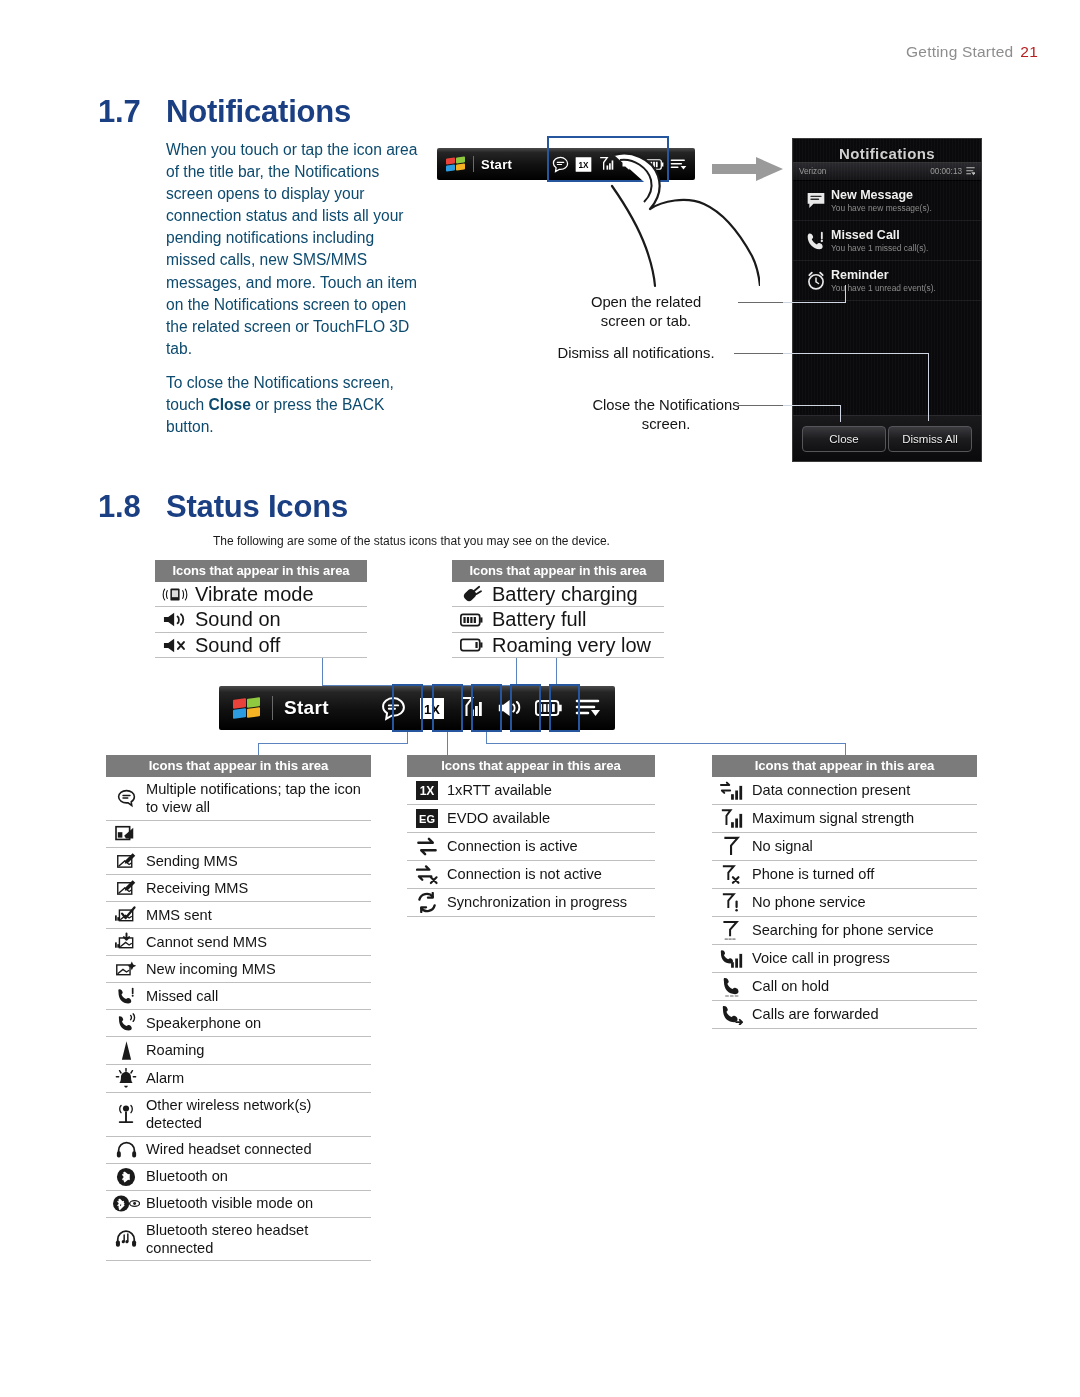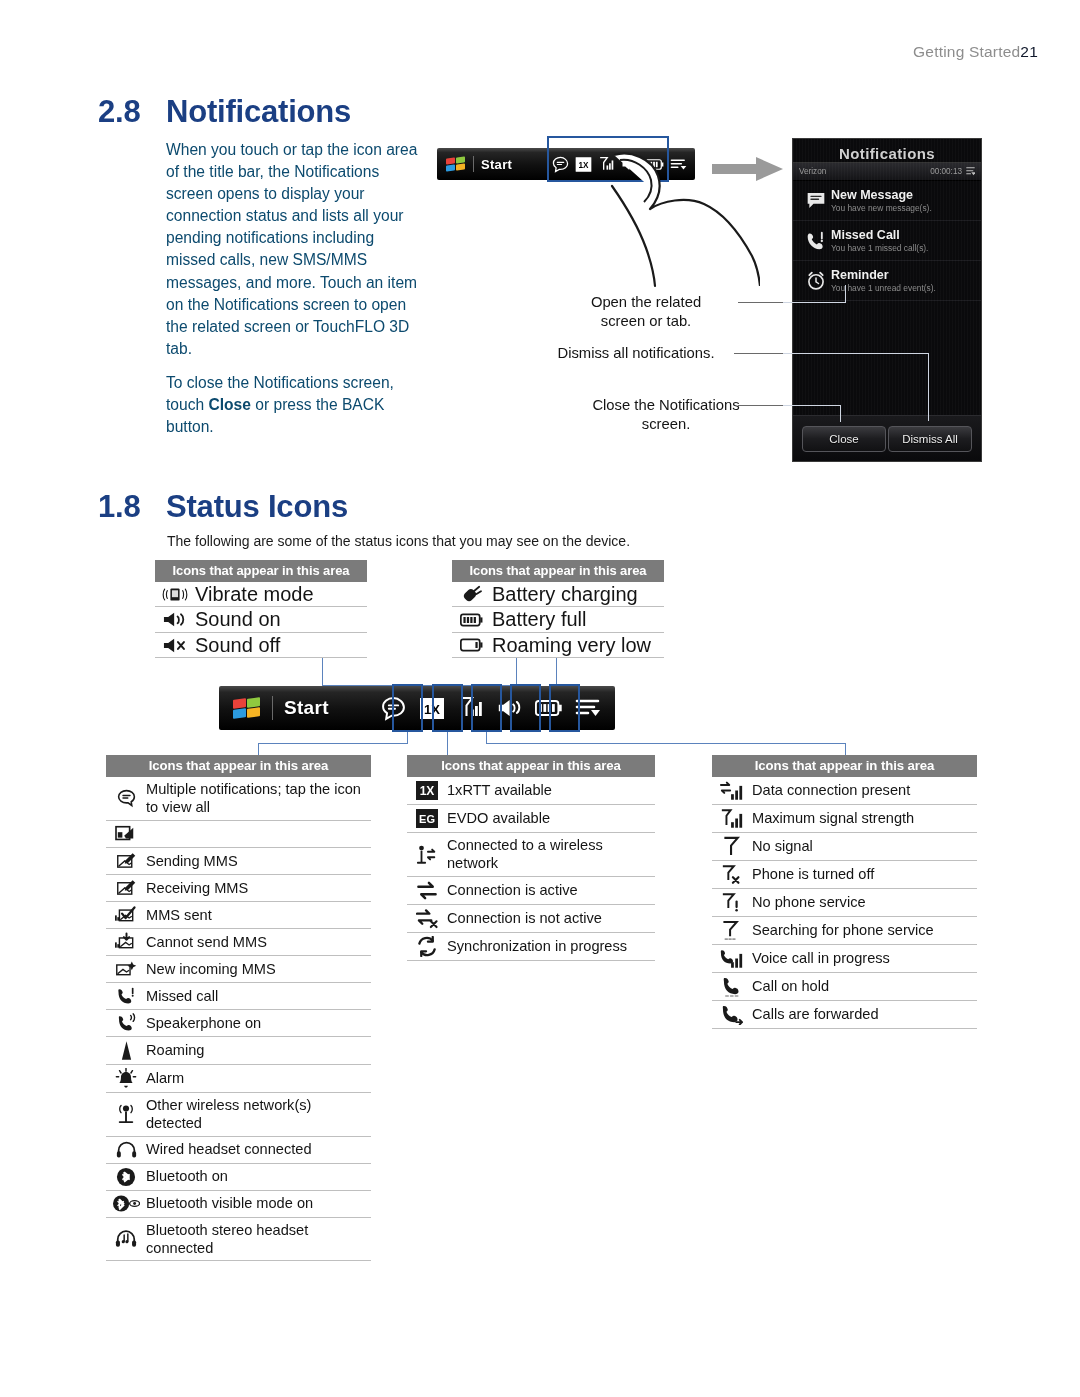--- a/index.html
+++ b/index.html
@@ -10,21 +10,21 @@
     color: #1a1a1a;
     overflow: hidden;
   }
   .page { position: relative; width: 1080px; height: 1397px; }
 
   
   .run-head {
     position: absolute; right: 42px; top: 43px;
     font-size: 15.5px; color: #8d8d8d; letter-spacing: .2px;
   }
-  .run-head .pg { color: #0f172a; }
+  .run-head .pg { color: #b91c1c; margin-left: 7px; }
 
   
   .sec-head {
     position: absolute;
     color: #1b3f83;
     font-weight: bold;
     font-size: 31px;
     letter-spacing: -.2px;
     white-space: nowrap;
   }
@@ -35,23 +35,24 @@
     position: absolute;
     font-size: 15.6px;
     line-height: 22.1px;
     color: #0c4a6e;
   }
   .body-col p + p { margin-top: 12px; }
   .body-col b { font-weight: bold; }
 
   .intro-line {
     position: absolute;
-    font-size: 14px;
+    font-size: 12px;
     line-height: 22px;
     white-space: nowrap;
+    margin-left: 46px;
   }
 
   
   .titlebar {
     position: absolute;
     background: linear-gradient(180deg,#4a4a4a 0%,#252525 14%,#111111 52%,#000000 100%);
     border-radius: 2px;
     display: flex; align-items: center;
   }
   .tb-start {
@@ -190,21 +191,21 @@
 </head>
 <body>
 
 <div class="page">
 
   <div class="run-head">
     <span>Getting Started</span><span class="pg">21</span>
   </div>
 
   <div class="sec-head" style="left:98px; top:94px;">
-    <span class="num">2.8</span><span>Notifications</span>
+    <span class="num">1.7</span><span>Notifications</span>
   </div>
 
   <div class="body-col" style="left:166px; top:139px; width:252px;">
     <p>When you touch or tap the icon area of the title bar, the Notifications screen opens to display your connection status and lists all your pending notifications including missed calls, new SMS/MMS messages, and more. Touch an item on the Notifications screen to open the related screen or TouchFLO 3D tab.</p>
     <p><span>To close the Notifications screen, touch </span><b>Close</b><span> or press the BACK button.</span></p>
   </div>
 
   <div class="titlebar" style="left:437px; top:148px; width:258px; height:32px;">
     <div class="tb-start">
       <span class="winflag" style="width:20px;height:17px;">
@@ -720,31 +721,20 @@
     <div class="trow">
       <span class="tcell-ic">
         <svg width="24" height="21" viewBox="0 0 24 21">
             <rect x="1" y="1" width="22" height="19" fill="#1a1a1a"></rect>
             <text x="12" y="15" font-size="11" font-family="Liberation Sans, sans-serif" font-weight="bold" fill="#fff" text-anchor="middle">EG</text>
           </svg>
       </span>
       <span class="tcell-tx">EVDO available</span>
     </div>
 
-    <div class="trow">
-      <span class="tcell-ic">
-        <svg width="22" height="21" viewBox="0 0 24 22">
-            <circle cx="6" cy="4" r="2.6" fill="#1a1a1a"></circle>
-            <path d="M6 7v13" stroke="#1a1a1a" stroke-width="2"></path>
-            <path d="M2 20h8" stroke="#1a1a1a" stroke-width="2" stroke-linecap="round"></path>
-            <path d="M13 8h7l-2.4-2.4M20 14h-7l2.4 2.4" fill="none" stroke="#1a1a1a" stroke-width="2" stroke-linecap="round" stroke-linejoin="round"></path>
-          </svg>
-      </span>
-      <span class="tcell-tx">Connected to a wireless network</span>
-    </div>
 
     <div class="trow">
       <span class="tcell-ic">
         <svg width="22" height="21" viewBox="0 0 22 22">
             <path d="M2 7h15l-4-4M20 15H5l4 4" fill="none" stroke="#1a1a1a" stroke-width="2.6" stroke-linecap="round" stroke-linejoin="round"></path>
           </svg>
       </span>
       <span class="tcell-tx">Connection is active</span>
     </div>
 

